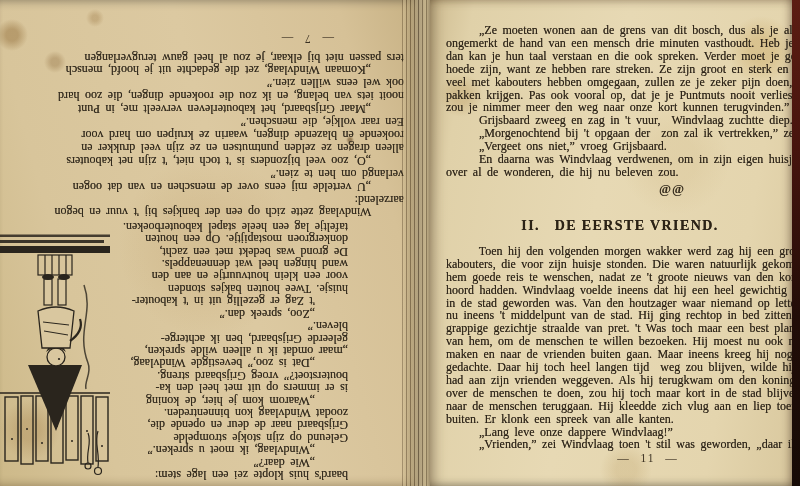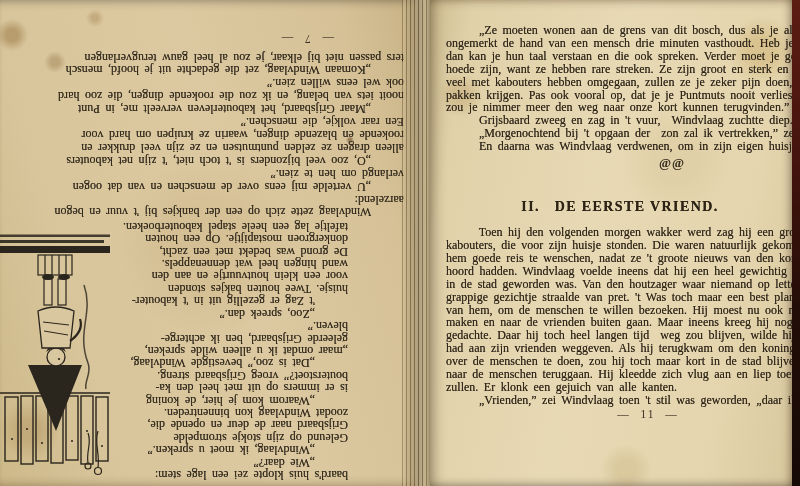--- a/index.html
+++ b/index.html
@@ -42,21 +42,21 @@
       radial-gradient(circle at 331px 50px, rgba(190,150,70,.30) 0 12px, rgba(190,150,70,0) 34px),
       radial-gradient(circle at 196px 470px,rgba(170,135,70,.18) 0 10px, rgba(170,135,70,0) 26px),
       radial-gradient(circle at 245px 160px,rgba(180,145,80,.10) 0 22px, rgba(180,145,80,0) 55px),
       linear-gradient(100deg,#cfbd92 0%,#e0d1a9 10%,#e7d9b4 45%,#e4d5ae 80%,#d9c89e 100%);
     box-shadow:inset 10px 0 14px -8px rgba(70,50,25,.55), inset -9px 0 10px -6px rgba(40,15,8,.5),
                inset 0 -8px 10px -7px rgba(0,0,0,.3), inset 0 9px 10px -8px rgba(80,55,25,.3);}
   .rp-inner{padding:24px 0 0 16px;color:#2e2519;}
   .ornament{font-weight:bold;font-size:13px;letter-spacing:1px;text-align:center;
             transform:translateX(52px);margin-top:2px;height:16px;color:#332a1c;}
   .heading{white-space:pre;font-weight:bold;font-size:14px;letter-spacing:1.4px;
-           text-align:center;margin-top:28px;color:#2c2316;text-shadow:0 0 .4px rgba(44,35,22,.8);}
+           text-align:center;margin-top:21px;color:#2c2316;text-shadow:0 0 .4px rgba(44,35,22,.8);}
   .para2{margin-top:11px;}
   .rp-no{margin-top:1px;text-align:center;transform:translateX(28px);}
 
   
   .cover-strip{position:absolute;left:792px;top:0;width:8px;height:486px;
     background:linear-gradient(180deg,#5c1d13 0%,#47140e 30%,#220d08 65%,#160a06 100%);}
   .ink{fill:#2a251d;}
   .paperfill{fill:#d9c79f;}
 </style>
 </head>
@@ -173,38 +173,42 @@
       <div class="para1">
           <div class="tl">      „Ze moeten wonen aan de grens van dit bosch, dus als je altijd</div>
           <div class="tl">ongemerkt de hand van een mensch drie minuten vasthoudt. Heb je dat</div>
           <div class="tl">dan kan je hun taal verstaan en die ook spreken. Verder moet je goed</div>
           <div class="tl">hoede zijn, want ze hebben rare streken. Ze zijn groot en sterk en daar</div>
           <div class="tl">veel met kabouters hebben omgegaan, zullen ze je zeker pijn doen, als</div>
           <div class="tl">pakken krijgen. Pas ook vooral op, dat je je Puntmuts nooit verliest,</div>
           <div class="tl">zou je nimmer meer den weg naar onze kort kunnen terugvinden.”</div>
           <div class="tl">      Grijsbaard zweeg en zag in 't vuur,  Windvlaag zuchtte diep.</div>
           <div class="tl">      „Morgenochtend bij 't opgaan der  zon zal ik vertrekken,” zeide</div>
+          <div class="tl">      „Vergeet ons niet,” vroeg Grijsbaard.</div>
           <div class="tl">      En daarna was Windvlaag verdwenen, om in zijn eigen huisje te</div>
+          <div class="tl">over al de wonderen, die hij nu beleven zou.</div>
         </div>
       <div class="ornament">@@</div>
       <div class="heading">II.   DE EERSTE VRIEND.</div>
       <div class="para2">
           <div class="tl">      Toen hij den volgenden morgen wakker werd zag hij een groote</div>
           <div class="tl">kabouters, die voor zijn huisje stonden. Die waren natuurlijk gekomen</div>
           <div class="tl">hem goede reis te wenschen, nadat ze 't groote nieuws van den koning</div>
           <div class="tl">hoord hadden. Windvlaag voelde ineens dat hij een heel gewichtig per</div>
           <div class="tl">in de stad geworden was. Van den houtzager waar niemand op lette</div>
+          <div class="tl">nu ineens 't middelpunt van de stad. Hij ging rechtop in bed zitten</div>
           <div class="tl">grappige gezichtje straalde van pret. 't Was toch maar een best plan</div>
           <div class="tl">van hem, om de menschen te willen bezoeken. Hij moest nu ook maar</div>
           <div class="tl">maken en naar de vrienden buiten gaan. Maar ineens kreeg hij nog een</div>
           <div class="tl">gedachte. Daar hij toch heel langen tijd  weg zou blijven, wilde hij alles</div>
           <div class="tl">had aan zijn vrienden weggeven. Als hij terugkwam om den koning ver</div>
           <div class="tl">over de menschen te doen, zou hij toch maar kort in de stad blijven</div>
           <div class="tl">naar de menschen teruggaan. Hij kleedde zich vlug aan en liep toen</div>
-          <div class="tl">zullen. Er klonk een gejuich van alle kanten.</div>
+          <div class="tl">buiten. Er klonk een spreek van alle kanten.</div>
+          <div class="tl">      „Lang leve onze dappere Windvlaag!”</div>
           <div class="tl">      „Vrienden,” zei Windvlaag toen 't stil was geworden, „daar ik ju</div>
         </div>
       <div class="pageno rp-no">—  11  —</div>
     </div>
   </div>
 
   <div class="cover-strip"></div>
 </div>
 
 </body></html>

